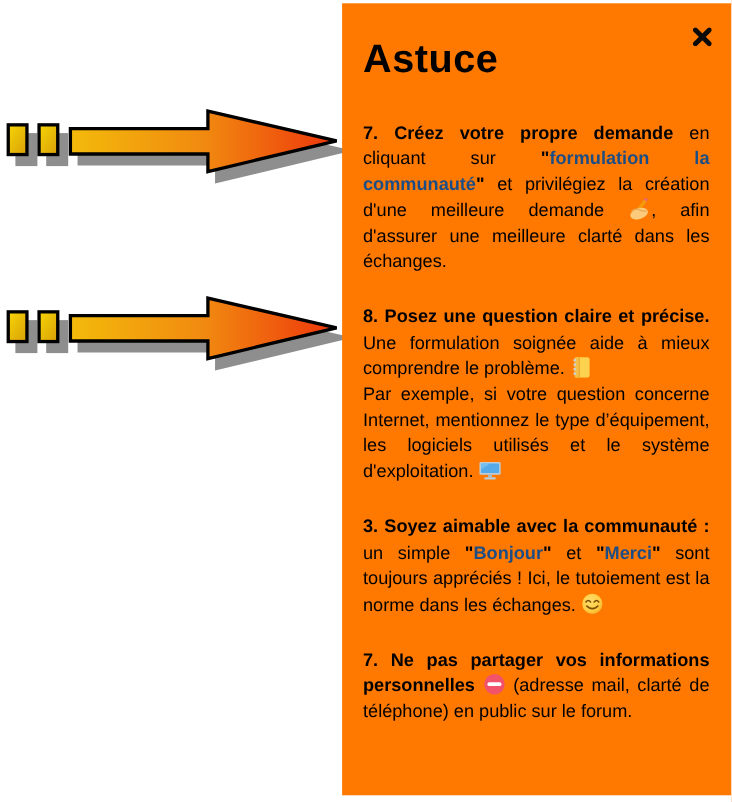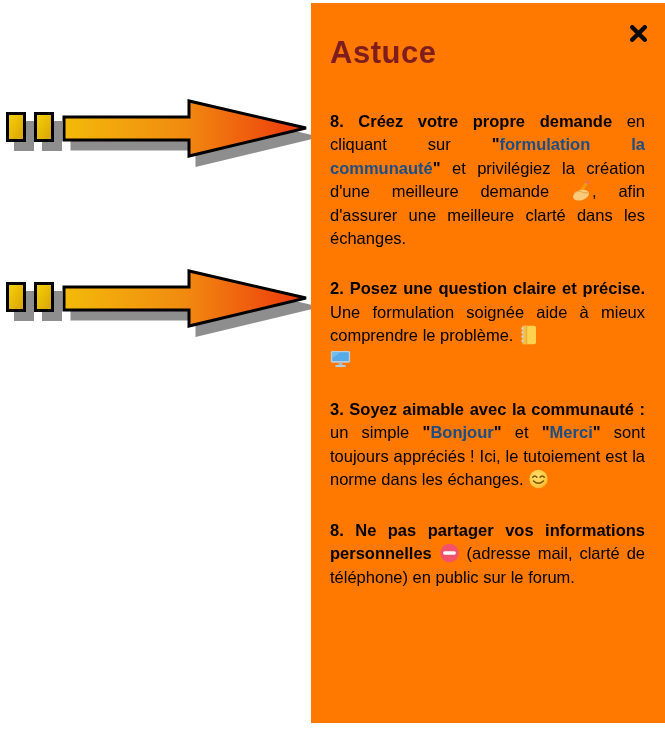--- a/index.html
+++ b/index.html
@@ -22,24 +22,24 @@
     left: 311px;
     top: 3px;
     width: 354px;
     height: 720px;
     background: #FF7900;
     box-sizing: border-box;
     padding: 33px 20px 0 19px;
   }
   .panel-title {
     margin: 0 0 40px 0;
-    font-size: 31px;
+    font-size: 36px;
     line-height: 34px;
     font-weight: bold;
-    color: #7f1d1d;
+    color: #000000;
     letter-spacing: 0.5px;
   }
   .close-btn {
     position: absolute;
     top: 19px;
     right: 16px;
     width: 22px;
     height: 22px;
     border: none;
     background: transparent;
@@ -116,54 +116,54 @@
   <div class="panel">
     <button class="close-btn">
       <svg width="17" height="17" viewBox="0 0 17 17" xmlns="http://www.w3.org/2000/svg">
         <path d="M2.2 2.2 L14.8 14.8 M14.8 2.2 L2.2 14.8" stroke="#0a0a0a" stroke-width="4.4" stroke-linecap="round"></path>
       </svg>
     </button>
 
     <h1 class="panel-title">Astuce</h1>
 
     <div>
-        <p class="tip"><span class="b">8. Créez votre propre demande</span><span> en cliquant sur </span><span class="b">"</span><span class="bb">formulation la communauté</span><span class="b">"</span><span> et privilégiez la création d'une meilleure demande </span><span class="emo"><svg viewBox="0 0 21 20" xmlns="http://www.w3.org/2000/svg">
+        <p class="tip"><span class="b">7. Créez votre propre demande</span><span> en cliquant sur </span><span class="b">"</span><span class="bb">formulation la communauté</span><span class="b">"</span><span> et privilégiez la création d'une meilleure demande </span><span class="emo"><svg viewBox="0 0 21 20" xmlns="http://www.w3.org/2000/svg">
     <line x1="16.2" y1="1.2" x2="14.8" y2="3.4" stroke="#E86A6A" stroke-width="3" stroke-linecap="round"></line>
     <line x1="14.8" y1="3.4" x2="8" y2="12.5" stroke="#F49B0B" stroke-width="3" stroke-linecap="round"></line>
     <ellipse cx="10" cy="14.2" rx="8.2" ry="5" fill="#FBCB7B" transform="rotate(-18 10 14.2)"></ellipse>
     <path d="M3 12 q4 -3 8 -1 q3 1.4 6 0.6" stroke="#E8A952" stroke-width="1.1" fill="none"></path>
   </svg></span><span>, afin d'assurer une meilleure clarté dans les échanges.</span></p>
-        <p class="tip"><span class="b">2. Posez une question claire et précise.</span><span> Une formulation soignée aide à mieux comprendre le problème.&nbsp;</span><span class="emo"><svg viewBox="0 0 20 20" xmlns="http://www.w3.org/2000/svg">
+        <p class="tip"><span class="b">8. Posez une question claire et précise.</span><span> Une formulation soignée aide à mieux comprendre le problème.&nbsp;</span><span class="emo"><svg viewBox="0 0 20 20" xmlns="http://www.w3.org/2000/svg">
     <rect x="4" y="0.8" width="13.5" height="18.4" rx="2" fill="#FCD24E"></rect>
     <rect x="4" y="0.8" width="4.2" height="18.4" fill="#F5BE45"></rect>
     <line x1="8.2" y1="0.8" x2="8.2" y2="19.2" stroke="#E8AA35" stroke-width="1"></line>
     <circle cx="4.1" cy="3.4" r="1.3" fill="#CFCFCF"></circle>
     <circle cx="4.1" cy="7.5" r="1.3" fill="#CFCFCF"></circle>
     <circle cx="4.1" cy="11.6" r="1.3" fill="#CFCFCF"></circle>
     <circle cx="4.1" cy="15.7" r="1.3" fill="#CFCFCF"></circle>
-  </svg></span><br><span class="emo"><svg viewBox="0 0 24 20" xmlns="http://www.w3.org/2000/svg">
+  </svg></span><br><span>Par exemple, si votre question concerne Internet, mentionnez le type d’équipement, les logiciels utilisés et le système d'exploitation.&nbsp;</span><span class="emo"><svg viewBox="0 0 24 20" xmlns="http://www.w3.org/2000/svg">
     <rect x="1" y="0.8" width="22" height="13.4" rx="1.6" fill="#BCCDD8"></rect>
     <rect x="2.6" y="2.4" width="18.8" height="10" rx="0.8" fill="#56AAE8"></rect>
     <path d="M2.6 2.4 L12 2.4 L2.6 9 Z" fill="#7CC2F0" opacity="0.8"></path>
     <rect x="10" y="14.2" width="4" height="2.6" fill="#A9BDC9"></rect>
     <rect x="6" y="16.8" width="12" height="2.2" rx="1.1" fill="#BCCDD8"></rect>
   </svg></span></p>
         <p class="tip"><span class="b">3. Soyez aimable avec la communauté&nbsp;:</span><span> un simple </span><span class="b">"</span><span class="bb">Bonjour</span><span class="b">"</span><span> et </span><span class="b">"</span><span class="bb">Merci</span><span class="b">"</span><span> sont toujours appréciés&nbsp;! Ici, le tutoiement est la norme dans les échanges.&nbsp;</span><span class="emo"><svg viewBox="0 0 20 20" xmlns="http://www.w3.org/2000/svg">
     <defs>
       <radialGradient id="sfg" cx="40%" cy="35%" r="75%">
         <stop offset="0%" stop-color="#FFDE6B"></stop>
         <stop offset="70%" stop-color="#FFC93D"></stop>
         <stop offset="100%" stop-color="#F0A32E"></stop>
       </radialGradient>
     </defs>
     <circle cx="10" cy="10" r="9.2" fill="url(#sfg)"></circle>
     <path d="M4.2 8.2 q2.1 -2.6 4.2 0" stroke="#7A4F06" stroke-width="1.5" fill="none" stroke-linecap="round"></path>
     <path d="M11.6 8.2 q2.1 -2.6 4.2 0" stroke="#7A4F06" stroke-width="1.5" fill="none" stroke-linecap="round"></path>
     <path d="M5 12 q5 4.6 10 0" stroke="#7A4F06" stroke-width="1.5" fill="none" stroke-linecap="round"></path>
   </svg></span></p>
-        <p class="tip"><span class="b">8. Ne pas partager vos informations personnelles</span><span> </span><span class="emo"><svg viewBox="0 0 20 20" xmlns="http://www.w3.org/2000/svg">
+        <p class="tip"><span class="b">7. Ne pas partager vos informations personnelles</span><span> </span><span class="emo"><svg viewBox="0 0 20 20" xmlns="http://www.w3.org/2000/svg">
     <circle cx="10" cy="10" r="9.3" fill="#F2536B"></circle>
     <rect x="3.6" y="8.3" width="12.8" height="3.4" rx="1.7" fill="#ffffff"></rect>
   </svg></span><span> (adresse mail, clarté de téléphone) en public sur le forum.</span></p>
       </div>
   </div>
 
 </div>
 
 </body></html>

